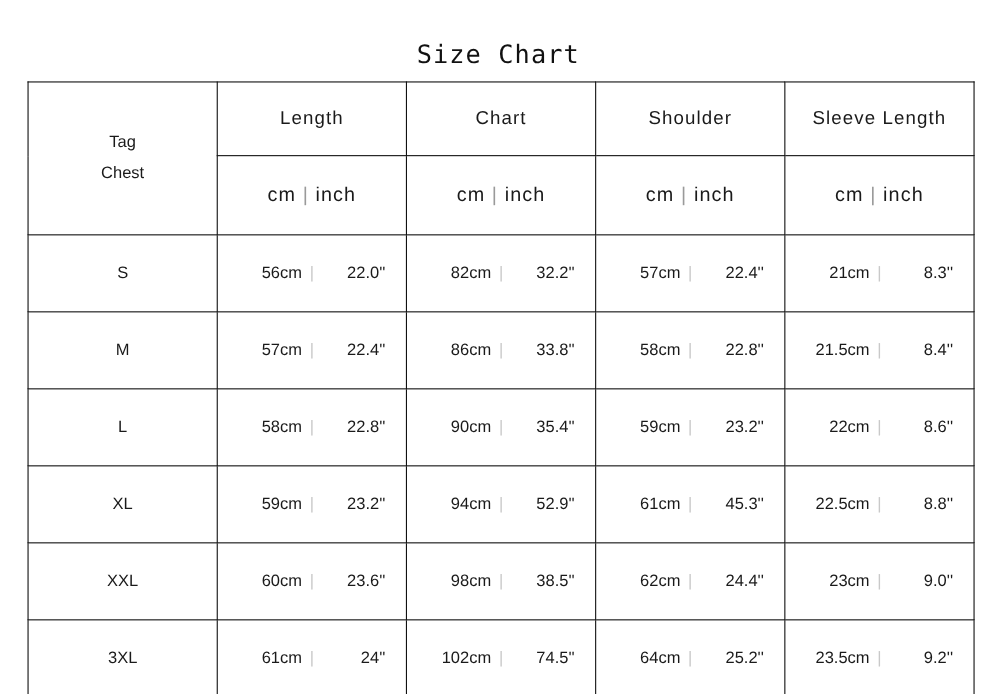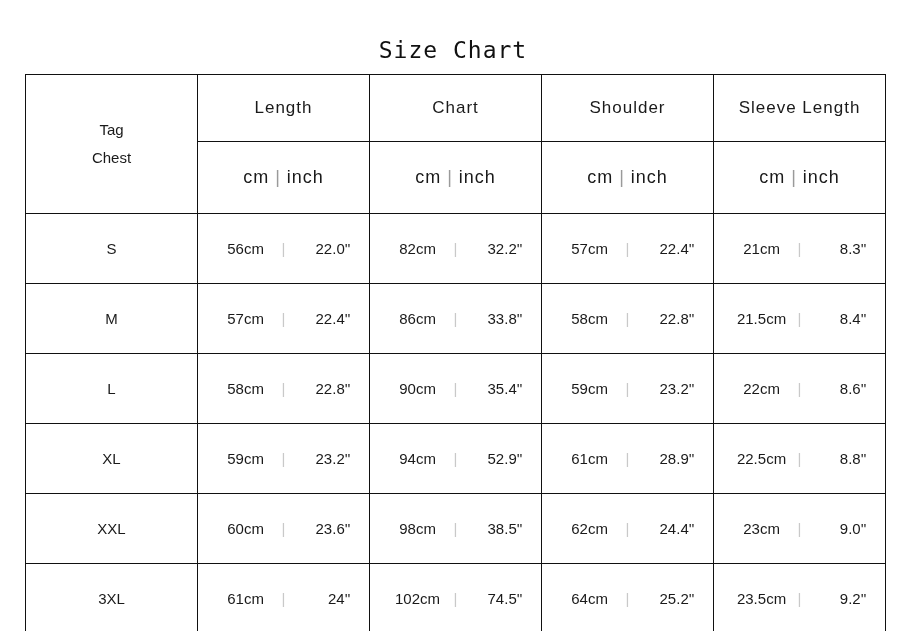--- a/index.html
+++ b/index.html
@@ -85,21 +85,21 @@
     font-size: 15px;
   }
   .size-label {
     font-size: 15px;
   }
   .val {
     display: inline-block;
   }
   .val-cm {
     min-width: 58px;
-    text-align: center;
+    text-align: right;
   }
   .val-in {
     min-width: 58px;
     text-align: right;
   }
 </style>
 </head>
 <body>
 
 <div class="page">
@@ -184,21 +184,21 @@
 
         <tr>
           <td class="row-cell size-label">XL</td>
           <td class="row-cell">
             <span class="val val-cm">59cm</span><span class="unit-sep-light">|</span><span class="val val-in">23.2''</span>
           </td>
           <td class="row-cell">
             <span class="val val-cm">94cm</span><span class="unit-sep-light">|</span><span class="val val-in">52.9''</span>
           </td>
           <td class="row-cell">
-            <span class="val val-cm">61cm</span><span class="unit-sep-light">|</span><span class="val val-in">28.9''</span>
+            <span class="val val-cm">61cm</span><span class="unit-sep-light">|</span><span class="val val-in">45.3''</span>
           </td>
           <td class="row-cell">
             <span class="val val-cm">22.5cm</span><span class="unit-sep-light">|</span><span class="val val-in">8.8''</span>
           </td>
         </tr>
 
         <tr>
           <td class="row-cell size-label">XXL</td>
           <td class="row-cell">
             <span class="val val-cm">60cm</span><span class="unit-sep-light">|</span><span class="val val-in">23.6''</span>

